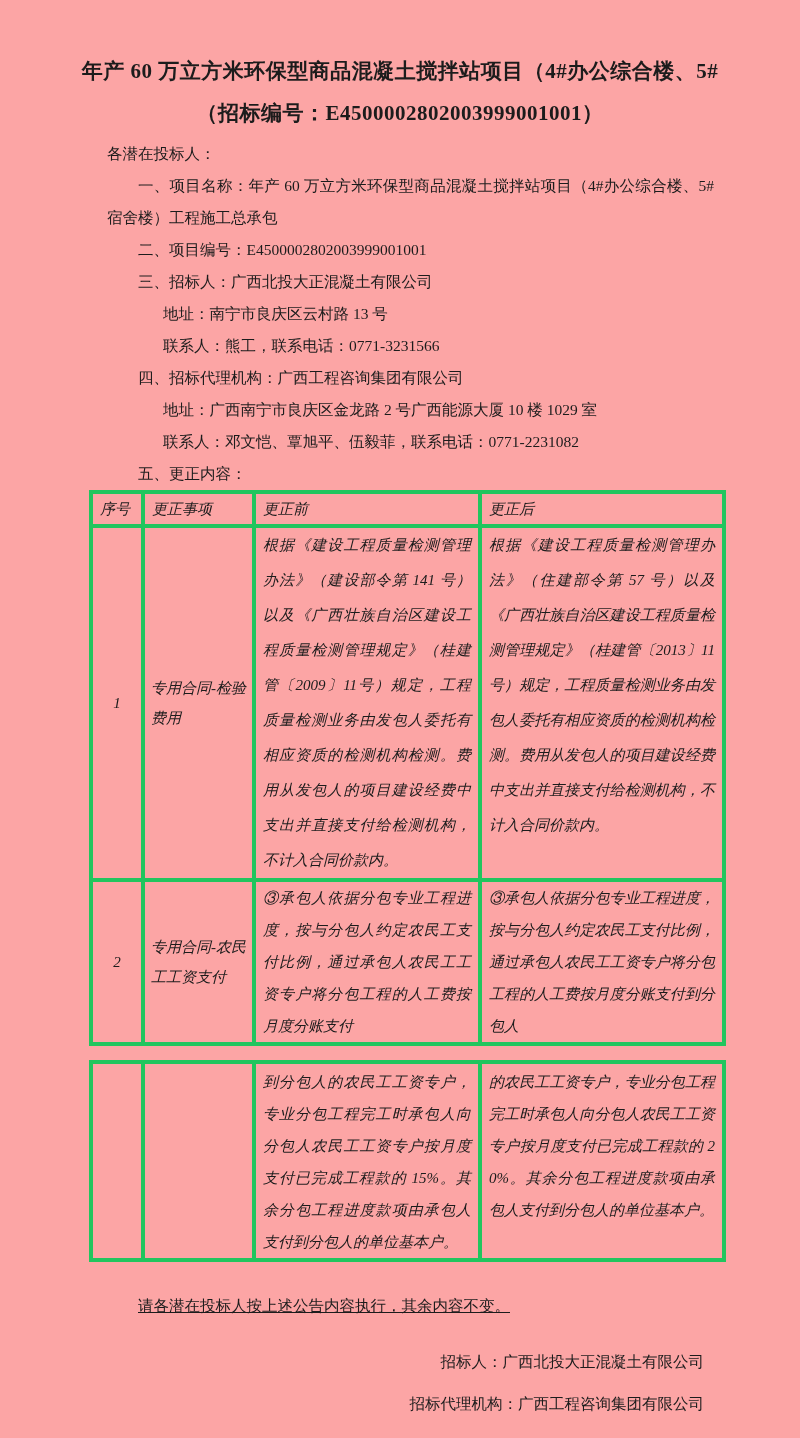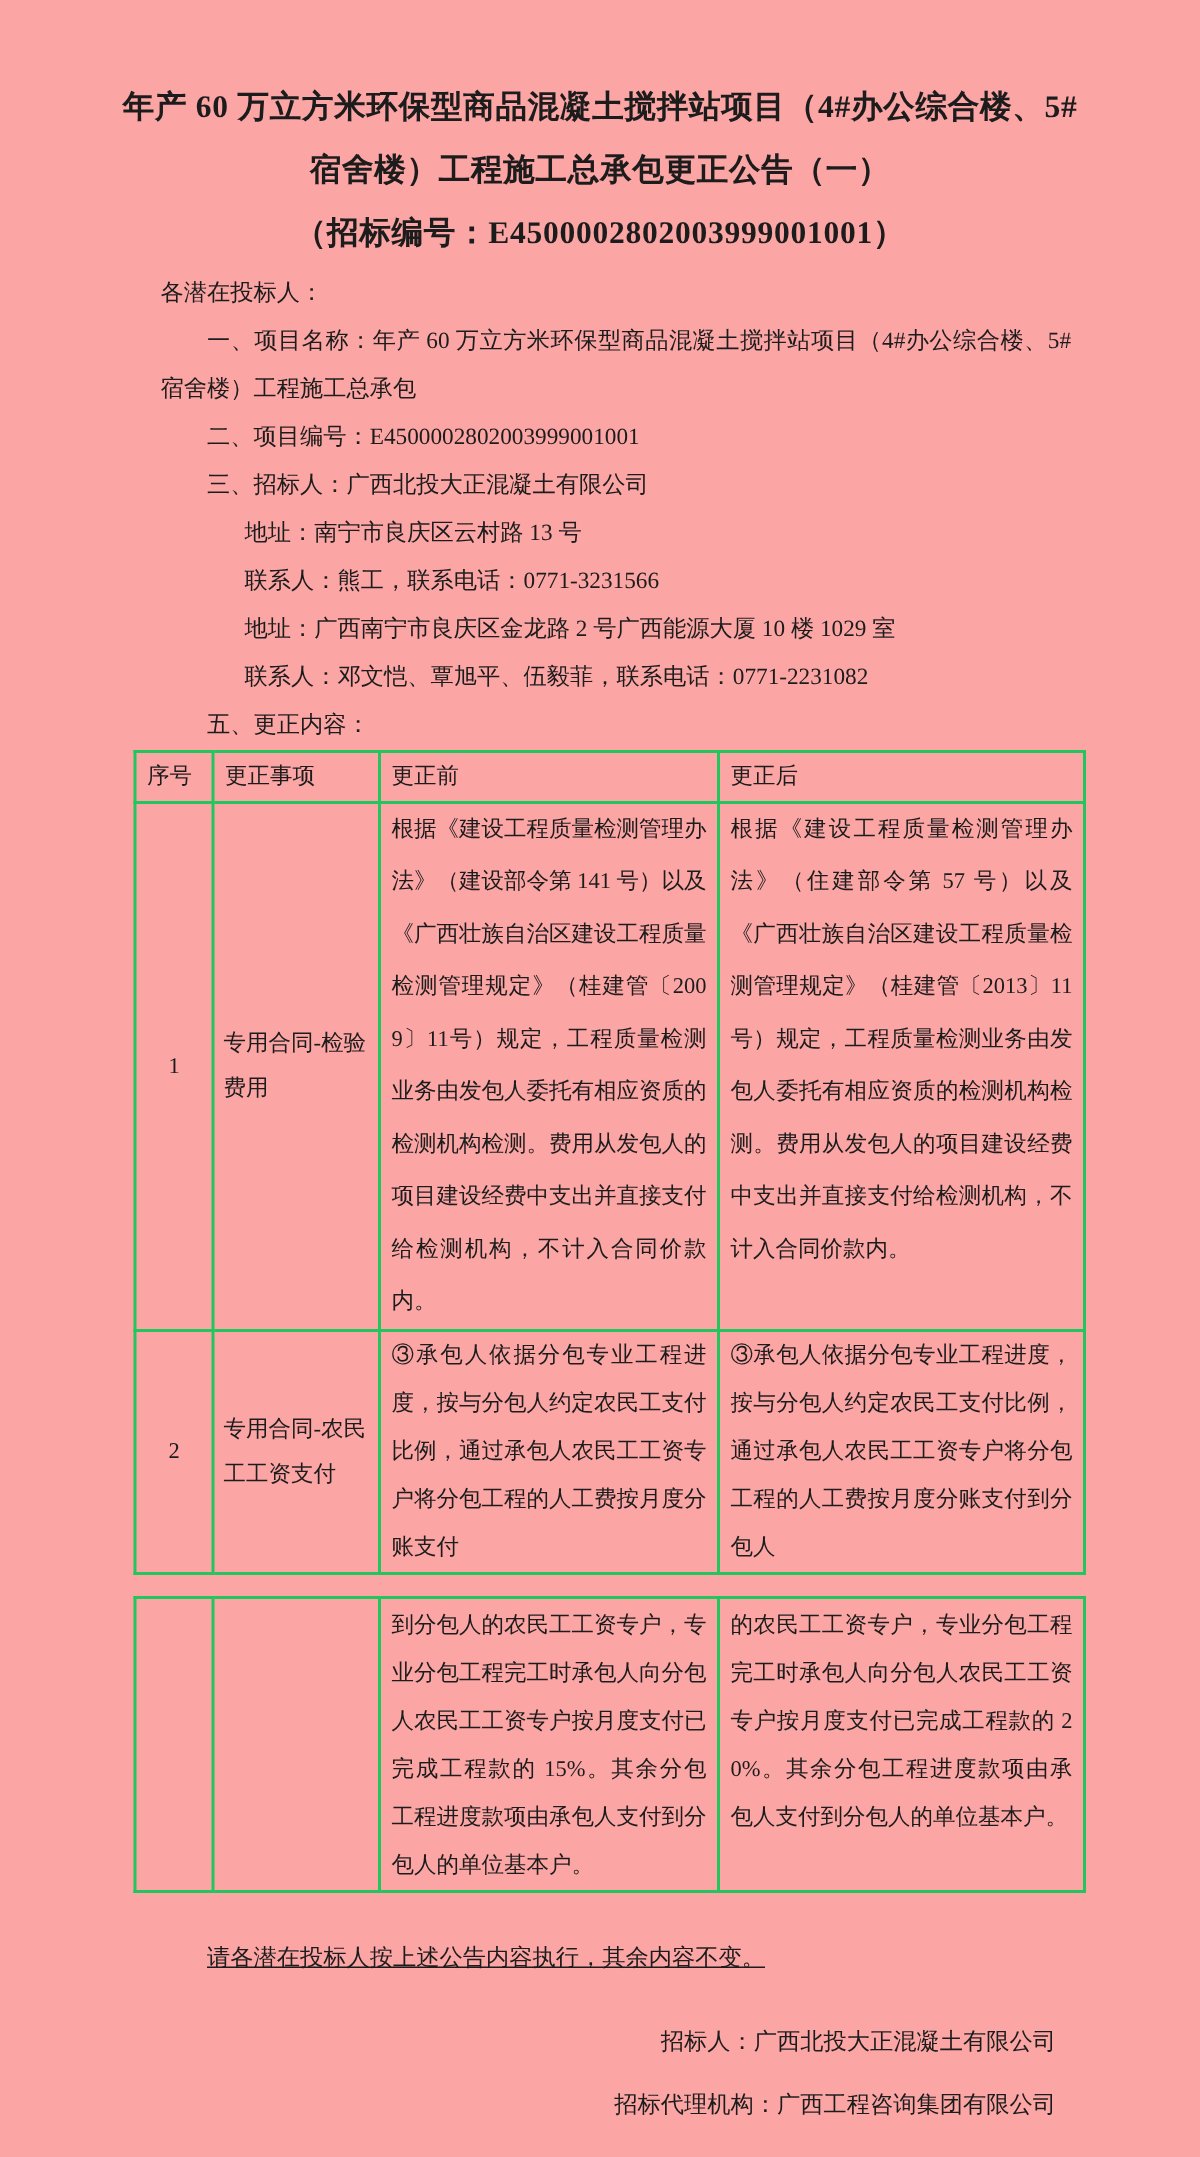--- a/index.html
+++ b/index.html
@@ -24,26 +24,27 @@
   .p.sub{ padding-left:56px; }
   
   table.ct{
     border-collapse:collapse;
     table-layout:fixed;
     margin-left:89px;
     width:633px;
     font-size:15px;
   }
   table.ct td{
-    border:2px solid #22c55e;
+    border:4px solid #22c55e;
     padding:0 7px;
     vertical-align:middle;
     text-align:justify;
     word-break:break-all;
     box-sizing:border-box;
+    font-style:italic;
   }
   table.ct td.hdr{ height:34px; text-align:left; line-height:20px; }
   table.ct td.seq{ text-align:center; }
   table.ct td.itm{ padding:0 6px; line-height:30px; text-align:left;margin-top:44px; }
   table.ct td.txt{ vertical-align:top; }
   table.ct tr.r1 td.txt{ line-height:35px; }
   table.ct tr.r2 td.txt{ line-height:32px; }
   table.ct.t2{ margin-top:14px; }
   table.ct.t2 td{ height:195px; }
   table.ct.t2 td.txt{ line-height:32px; padding-top:2px; }
@@ -52,31 +53,31 @@
   .signoff{ margin-top:24px; font-size:15.5px; line-height:32px; text-align:right; }
   .signoff .line{ margin-bottom:10px; padding-right:96px; }
 </style>
 </head>
 <body>
 
 <div class="page">
 
   <div class="title">
     <div>年产 60 万立方米环保型商品混凝土搅拌站项目（4#办公综合楼、5#</div>
-    <div>宿舍楼）工程施工总承包更正公告（一）</div>
     <div>（招标编号：E4500002802003999001001）</div>
   </div>
 
   <div class="body-text">
     <p class="p">各潜在投标人：</p>
     <p class="p indent">一、项目名称：年产 60 万立方米环保型商品混凝土搅拌站项目（4#办公综合楼、5#宿舍楼）工程施工总承包</p>
     <p class="p indent">二、项目编号：E4500002802003999001001</p>
     <p class="p indent">三、招标人：广西北投大正混凝土有限公司</p>
     <p class="p sub">地址：南宁市良庆区云村路 13 号</p>
     <p class="p sub">联系人：熊工，联系电话：0771-3231566</p>
+    <p class="p indent">四、招标代理机构：广西工程咨询集团有限公司</p>
     <p class="p sub">地址：广西南宁市良庆区金龙路 2 号广西能源大厦 10 楼 1029 室</p>
     <p class="p sub">联系人：邓文恺、覃旭平、伍毅菲，联系电话：0771-2231082</p>
     <p class="p indent">五、更正内容：</p>
   </div>
 
   <table class="ct t1">
     <colgroup>
         <col style="width:52px">
         <col style="width:111px">
         <col style="width:226px">

